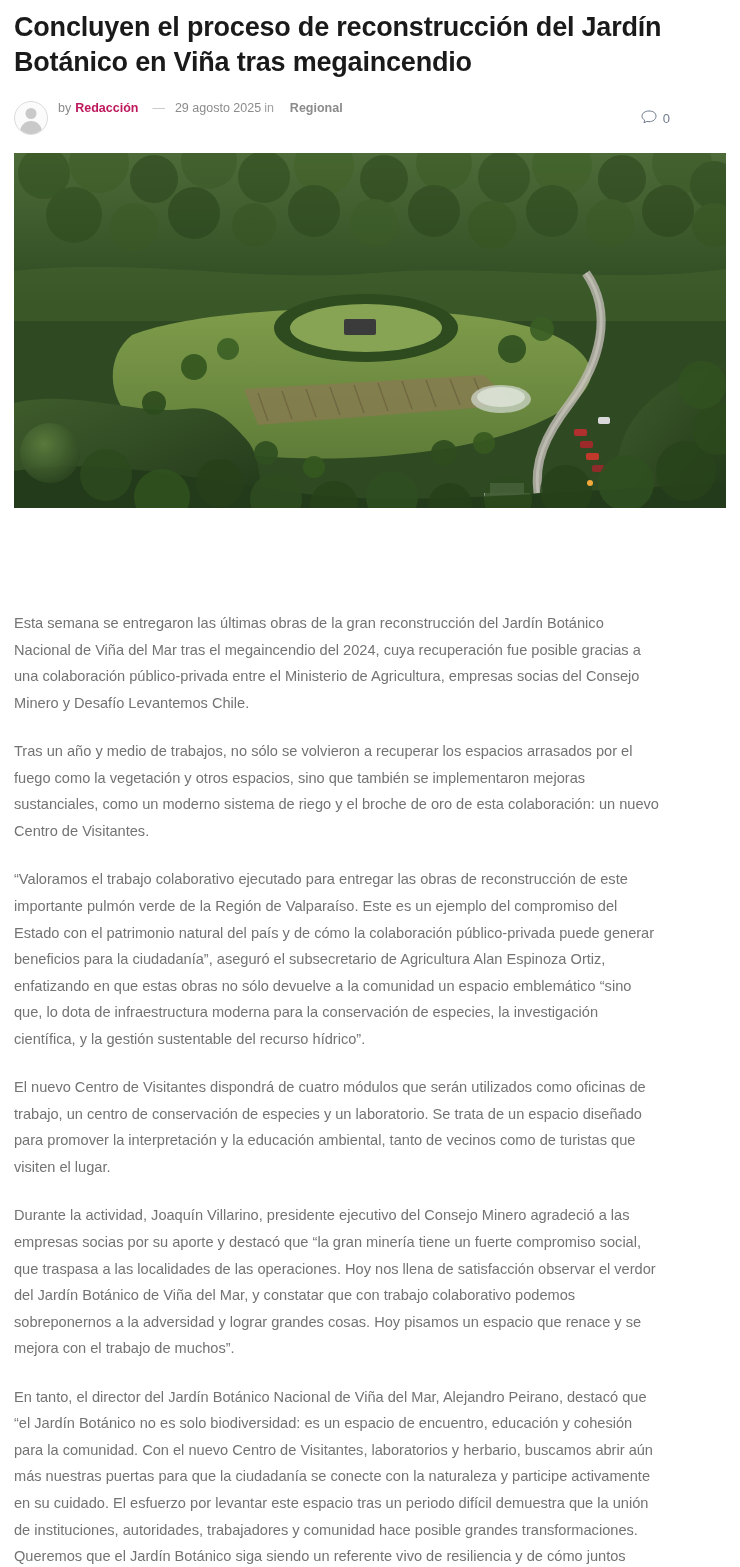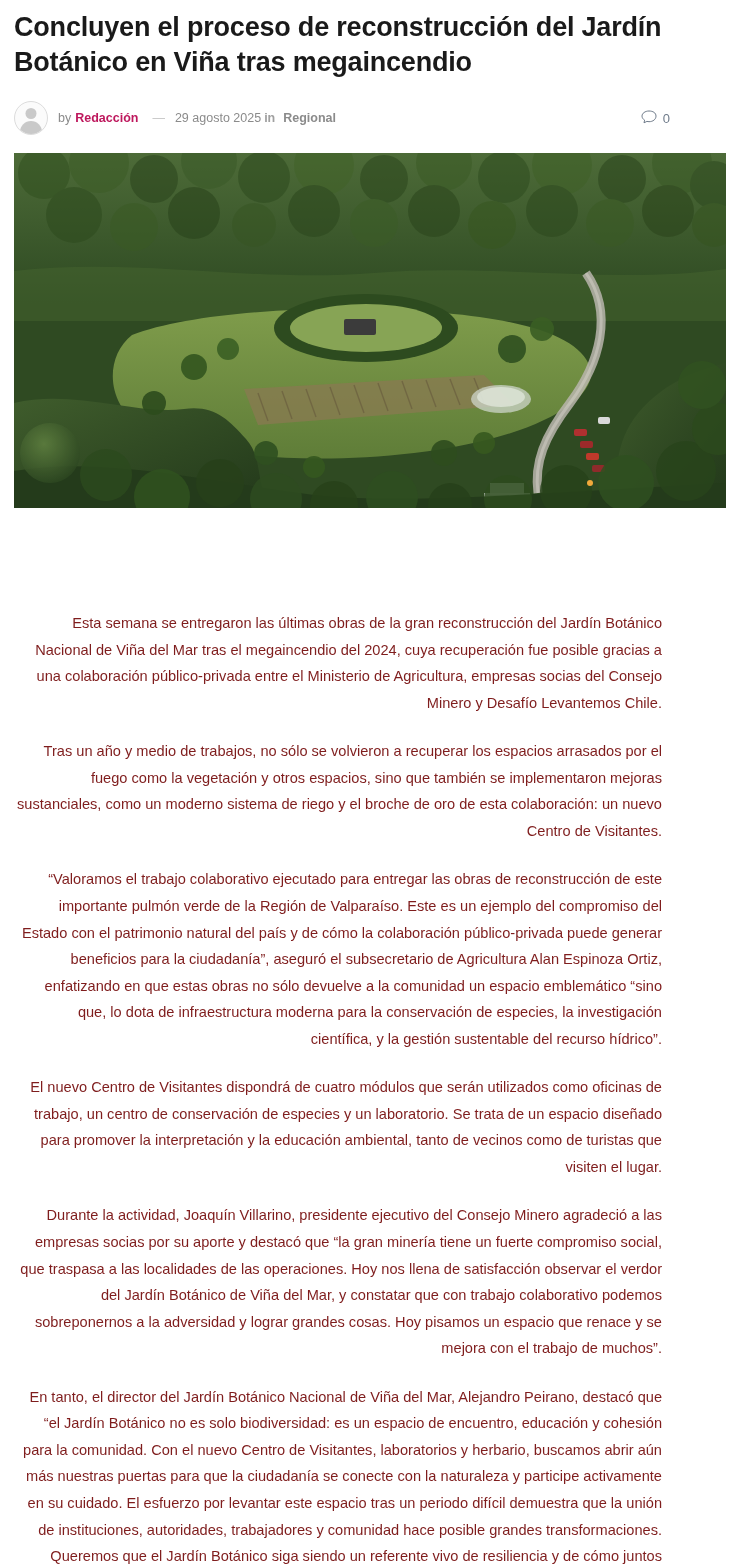--- a/index.html
+++ b/index.html
@@ -23,21 +23,20 @@
     font-size: 27px;
     line-height: 1.28;
     font-weight: bold;
     color: #1a1a1a;
     letter-spacing: -0.2px;
     margin: 10px 0 0 0;
     padding: 0 6px 0 0;
   }
   .meta {
     display: flex;
-    align-items: center;
     margin-top: 22px;
     padding-bottom: 8px;
     font-size: 12.5px;
     color: #8b8b8b;
     position: relative;
   }
   .avatar {
     width: 34px;
     height: 34px;
     border-radius: 50%;
@@ -70,21 +69,21 @@
   }
   .by { color: #8b8b8b; margin-right: 4px; }
   .author {
     color: #be185d;
     font-weight: bold;
     text-decoration: none;
     margin-right: 4px;
   }
   .dash { color: #c4c4c4; margin: 0 10px; }
   .date { color: #8b8b8b; margin-right: 3px; }
-  .in { color: #a0a0a0; margin-right: 8px; font-style: normal; font-weight: bold; }
+  .in { color: #a0a0a0; margin-right: 16px; font-style: normal; }
   .category {
     color: #8b8b8b;
     font-weight: bold;
     text-decoration: none;
   }
   .comments {
     margin-left: auto;
     display: flex;
     align-items: center;
     color: #6f7b8a;
@@ -99,24 +98,24 @@
     position: relative;
     background: #3e5a2c;
   }
   .hero svg { display: block; }
   .body-copy {
     margin-top: 102px;
   }
   .body-copy p {
     font-size: 14.6px;
     line-height: 1.82;
-    color: #7f1d1d;
+    color: #737373;
     margin: 0 0 22px 0;
     padding-right: 8px;
-    text-align: right;
+    text-align: left;
   }
 </style>
 </head>
 <body>
 
 <div class="article">
 
   <h1 class="title">Concluyen el proceso de reconstrucción del Jardín Botánico en Viña tras megaincendio</h1>
 
   <div class="meta">

